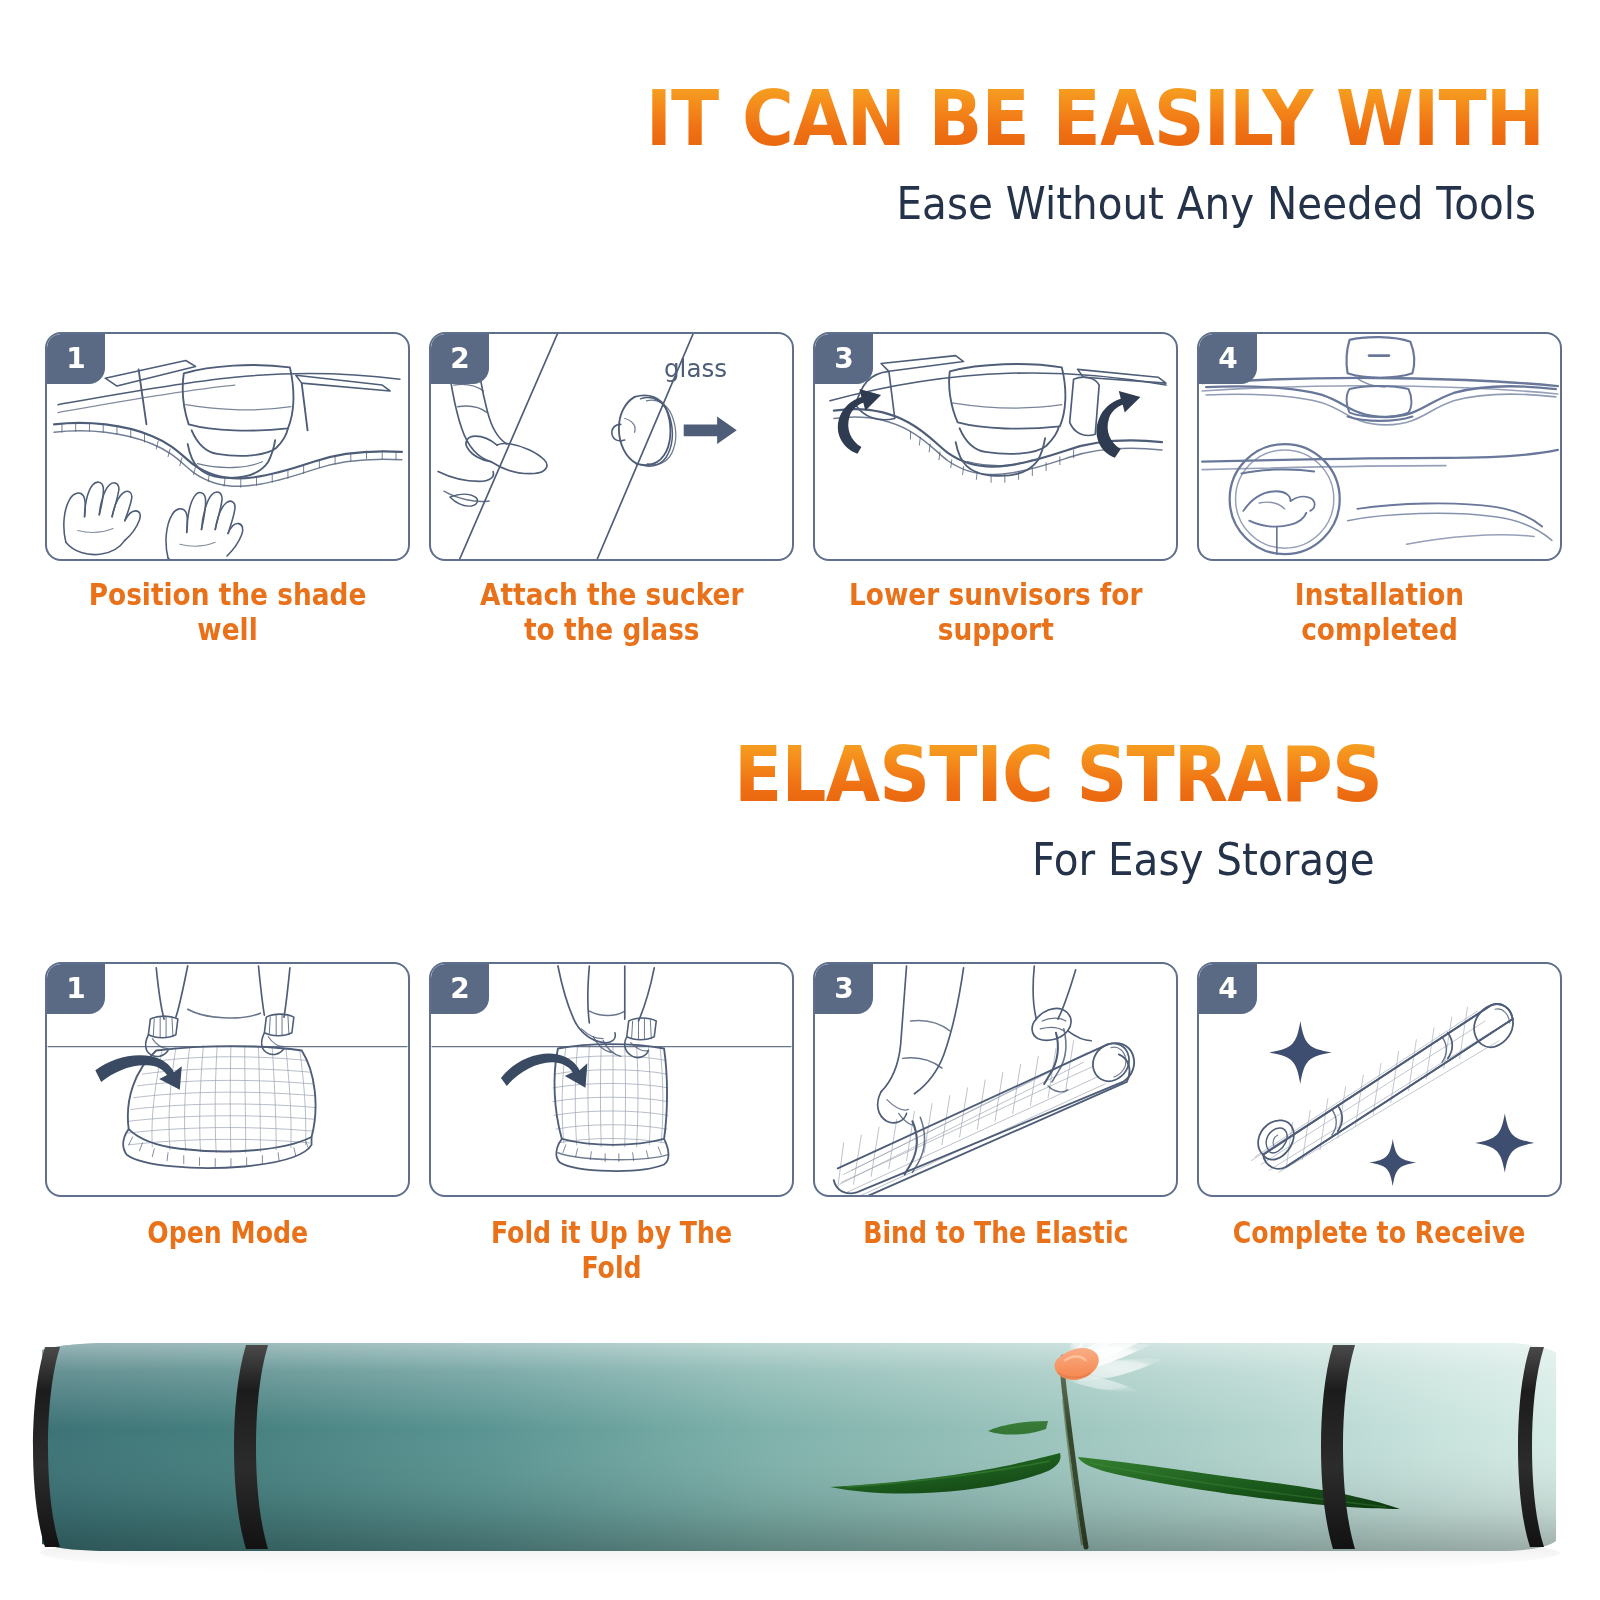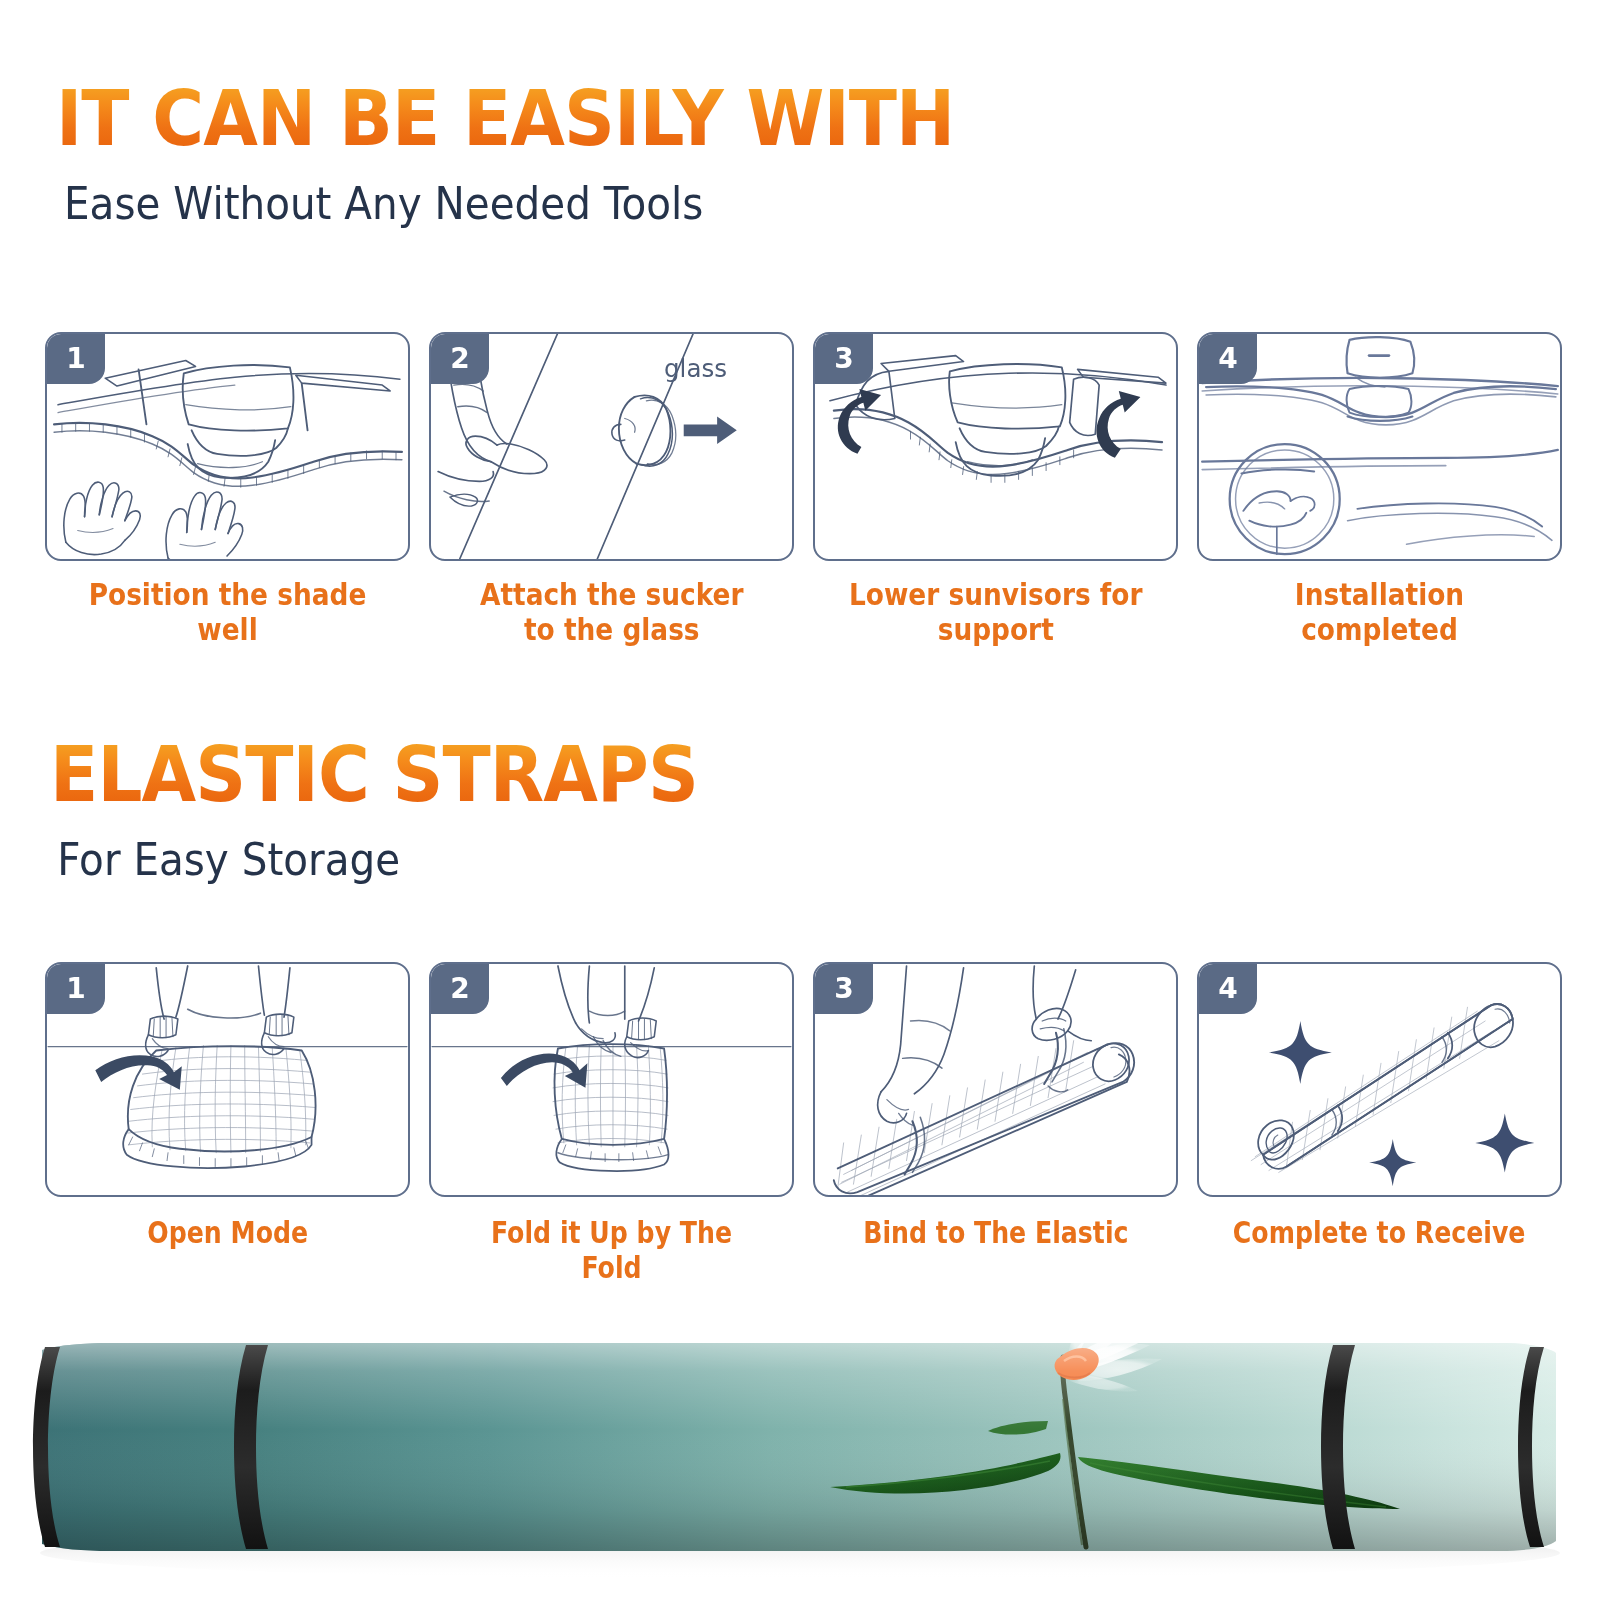--- a/index.html
+++ b/index.html
@@ -5,21 +5,21 @@
   * { margin:0; padding:0; box-sizing:border-box; }
   html, body { width:1600px; height:1600px; }
   body {
     background:#ffffff;
     font-family:"Liberation Sans", sans-serif;
     position:relative;
     overflow:hidden;
   }
 
   
-  .section-head { text-align:left; }
+  .section-head { text-align:right; }
   .head-main {
     font-family:"DejaVu Sans", sans-serif;
     font-weight:bold;
     font-size:76px;
     line-height:0.98;
     letter-spacing:-1px;
     transform:scaleX(0.93);
     background:linear-gradient(180deg,#f5a623 0%,#f58c1b 30%,#ef7214 62%,#e8620c 100%);
     -webkit-background-clip:text;
     background-clip:text;

